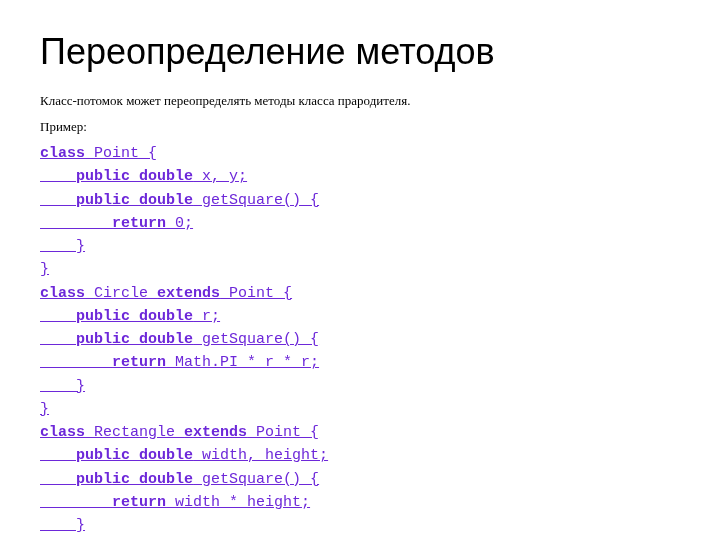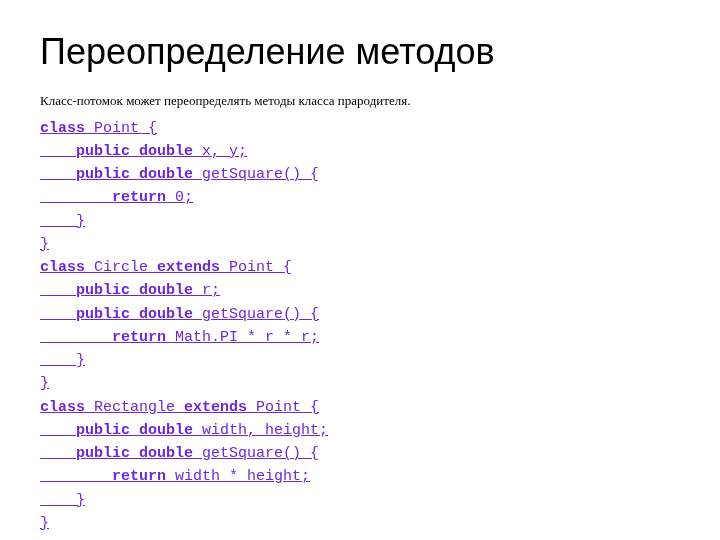--- a/index.html
+++ b/index.html
@@ -54,20 +54,21 @@
     }
   </style>
 </head>
 <body>
 
 <div class="slide">
 
   <h1 class="title">Переопределение методов</h1>
 
   <p class="intro-text">Класс-потомок может переопределять методы класса прародителя.</p>
+  <p class="intro-text">Пример:</p>
 
   <div class="code-block"><span class="kw">class</span> Point {
     <span class="kw">public double</span> x, y;
     <span class="kw">public double</span> getSquare() {
         <span class="kw">return</span> 0;
     }
 }
 <span class="kw">class</span> Circle <span class="kw">extends</span> Point {
     <span class="kw">public double</span> r;
     <span class="kw">public double</span> getSquare() {

